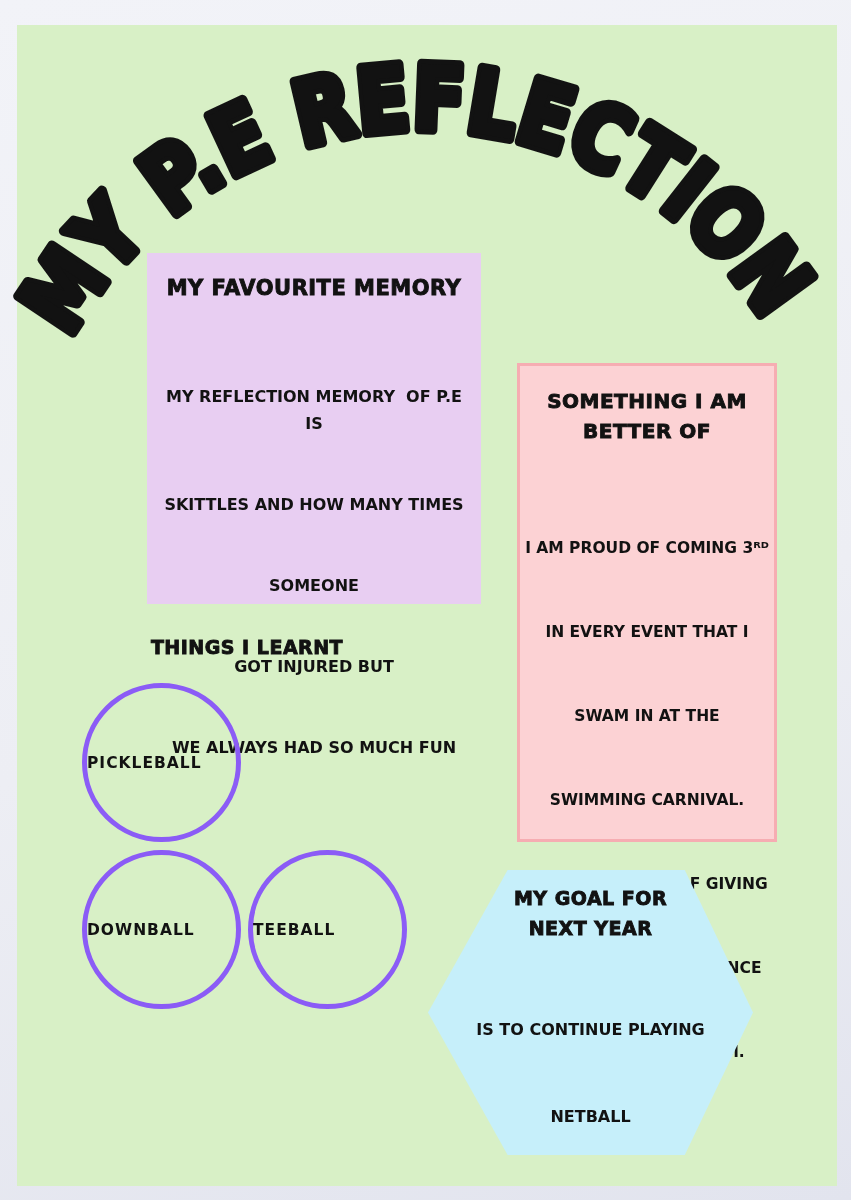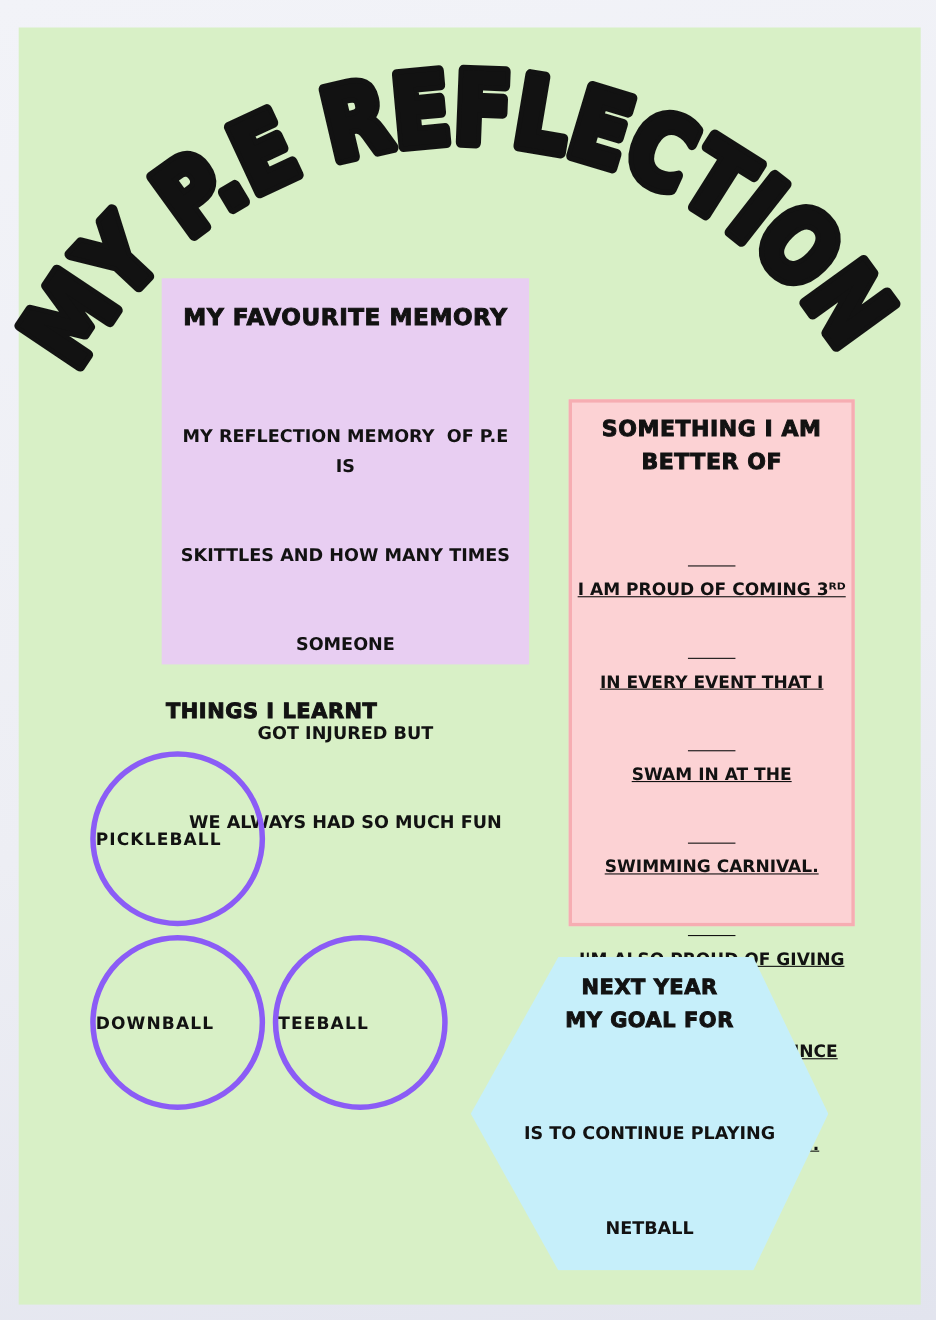--- a/index.html
+++ b/index.html
@@ -57,27 +57,26 @@
     line-height:27px;
     padding:0 8px;
   }
   .proud-box {
     position:absolute;
     left:500px; top:338px;
     width:260px; height:479px;
     background:var(--proud_bg, #fcd2d4);
     border:3px solid var(--proud_border, #f6adb2);
   }
-  .proud-box .card-heading { margin-top:8px; font-size:20px; line-height:30px; }
+  .proud-box .card-heading { margin-top:20px; font-size:20px; line-height:30px; }
   .proud-box .body-lines {
     margin-top:32px;
     font-size:15.5px;
     line-height:28px;
     padding:0 4px;
-    text-decoration:underline;
   }
   .learnt-heading {
     position:absolute;
     left:118px; top:611px;
     width:224px;
     font-size:19px;
     font-weight:bold;
     letter-spacing:.5px;
     text-align:center;
     -webkit-text-stroke:.9px #121212;
@@ -156,22 +155,22 @@
     </div>
     <div class="circle c3">
       <span class="circle-label">DOWNBALL</span>
     </div>
     <div class="circle c4">
       <span class="circle-label">TEEBALL</span>
     </div>
 
     <section class="goal-hex">
       <h2 class="card-heading">
+        <div>MY GOAL FOR</div>
         <div>NEXT YEAR</div>
-        <div>MY GOAL FOR</div>
       </h2>
       <div class="body-lines">
         <div>IS TO CONTINUE PLAYING</div>
         <div>NETBALL</div>
         <div>AND GET BETTER AT</div>
         
       </div>
     </section>
   </div>
 

